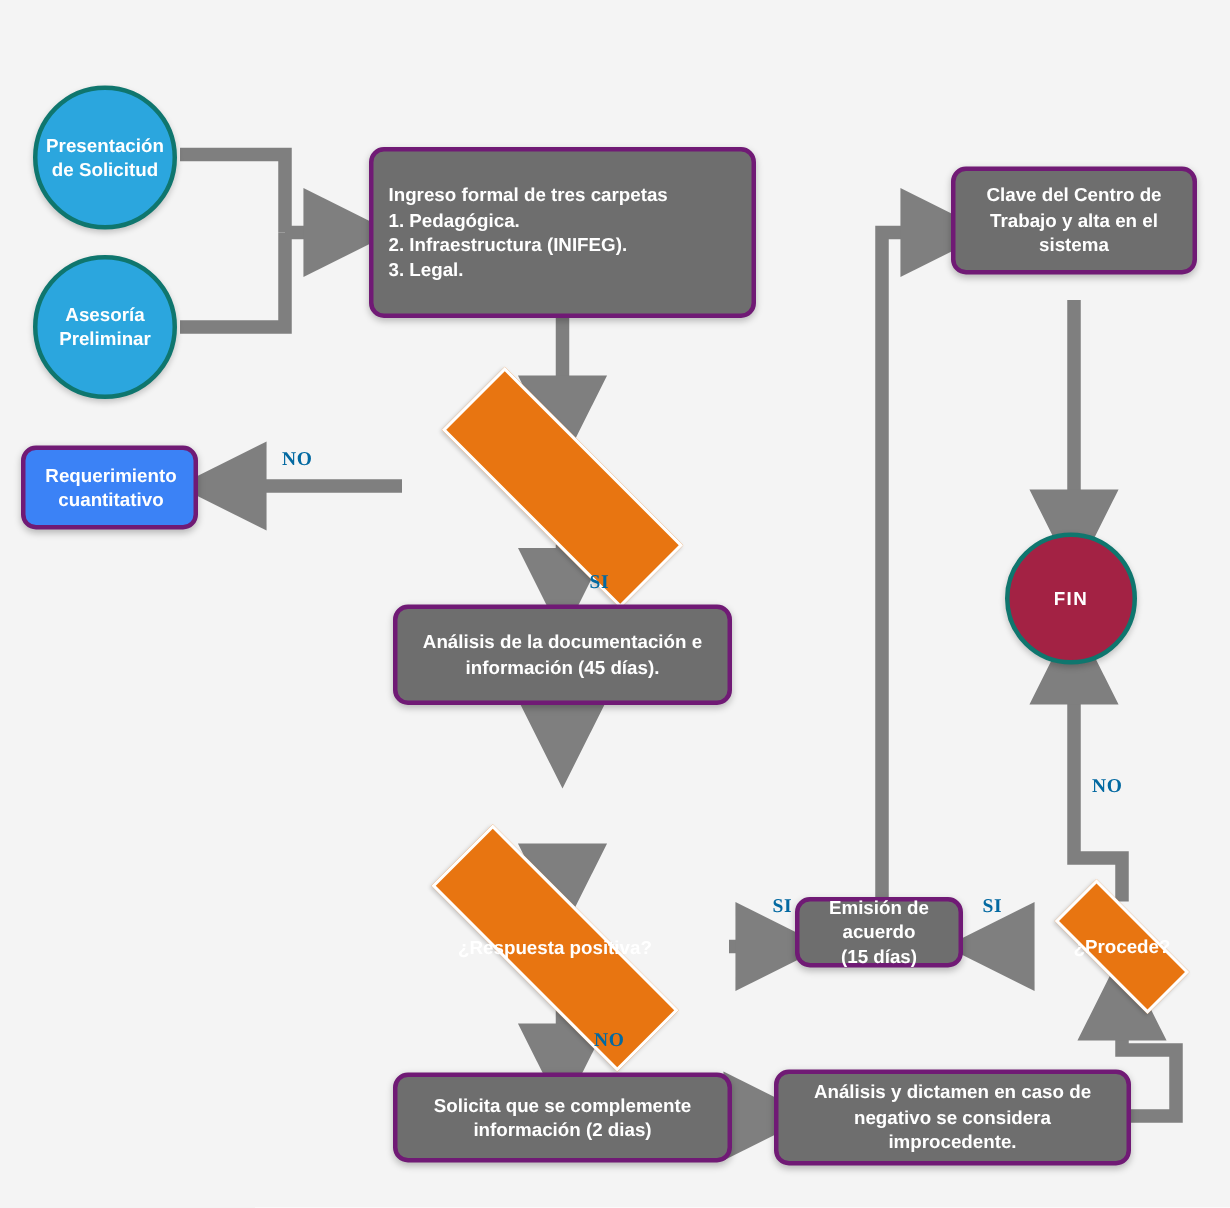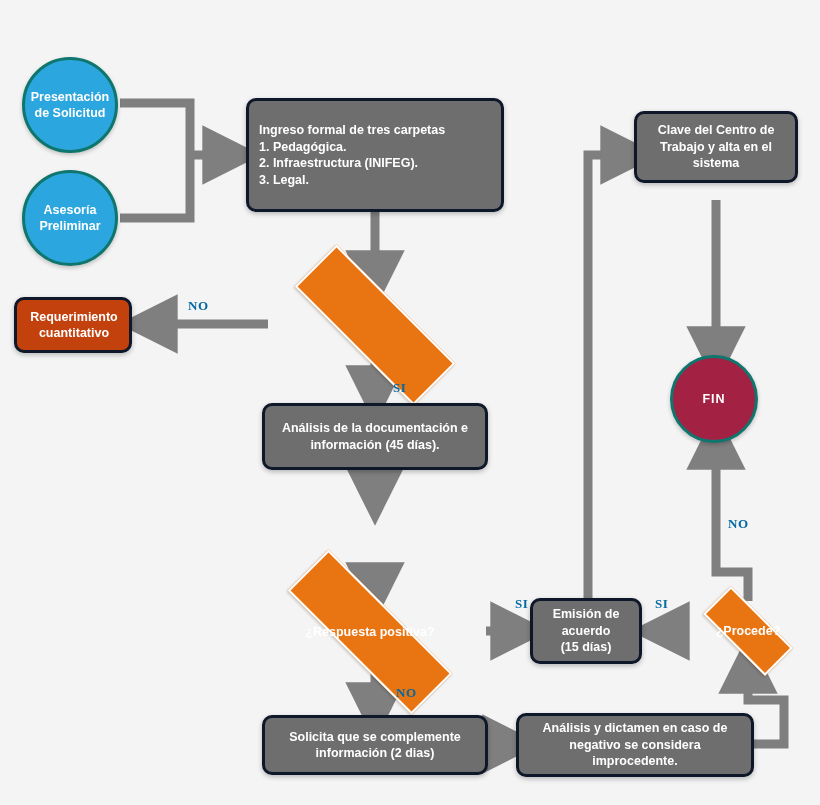--- a/index.html
+++ b/index.html
@@ -44,28 +44,28 @@
     font-size: 12.5px;
   }
   .circ-end {
     background: #a32244;
   }
   .circ-end .txt { letter-spacing: 1px; font-size: 12.5px; }
 
   
   .box {
     background: #6e6e6e;
-    border: 3px solid #0f172a;
+    border: 3px solid #701a75;
     border-radius: 10px;
     box-shadow: 0 2px 5px rgba(0,0,0,0.25);
     font-size: 12.5px;
     padding: 4px 10px;
   }
   .box-left .txt { text-align: left; }
-  .box-red { background: #c2410c; padding-left: 12px; }
+  .box-red { background: #3b82f6; padding-left: 12px; }
 
   
   .diamond {
     background: transparent;
     border: none;
     box-shadow: none;
     font-size: 12.5px;
   }
   .diamond .dshape {
     position: absolute;
@@ -171,21 +171,21 @@
     <span class="txt">Análisis de la documentación e
 información (45 días).</span>
   </div>
 
 
   <div class="node diamond" style="left:246px; top:591px; width:248px; height:82px;">
     <span class="dshape"></span>
     <span class="txt">¿Respuesta positiva?</span>
   </div>
 
-  <div class="node box" style="left:530px; top:598px; width:112px; height:66px;">
+  <div class="node box" style="left:530px; top:598px; width:112px; height:47px;">
     <span class="txt">Emisión de
 acuerdo
 (15 días)</span>
   </div>
 
   <div class="node diamond" style="left:686px; top:603px; width:124px; height:56px;">
     <span class="dshape"></span>
     <span class="txt">¿Procede?</span>
   </div>
 

